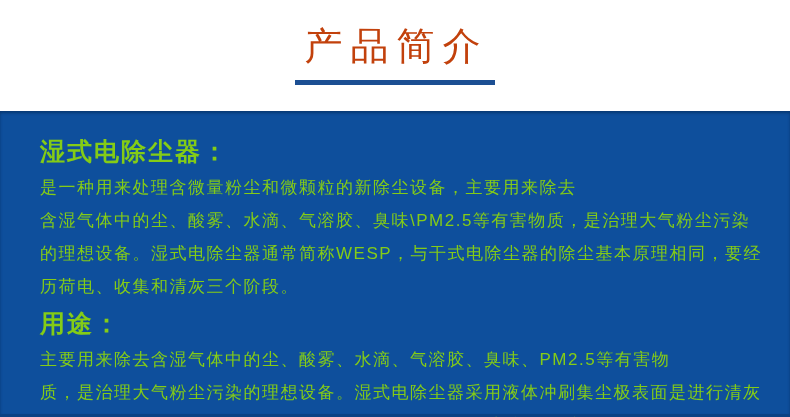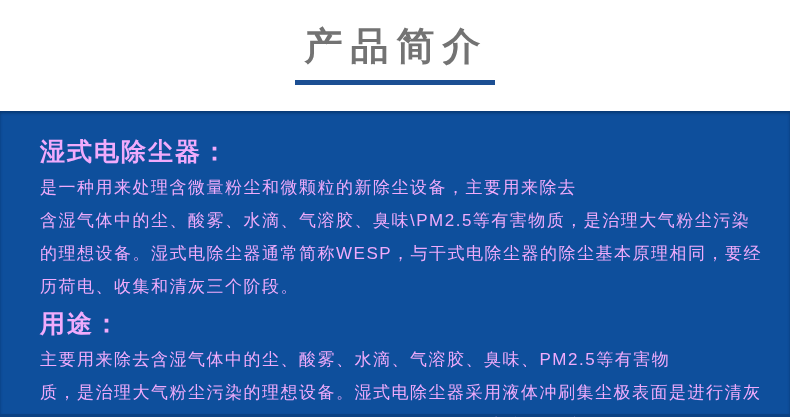--- a/index.html
+++ b/index.html
@@ -15,43 +15,43 @@
     font-family: "Liberation Sans", "DejaVu Sans", sans-serif;
   }
   .header {
     text-align: center;
   }
   .page-title {
     margin: 0;
     padding-top: 23px;
     font-size: 38px;
     line-height: 46px;
-    font-weight: 700;
-    color: #737373;
+    font-weight: 400;
+    color: #c2410c;
     letter-spacing: 8px;
     padding-left: 3px; 
   }
   .title-underline {
     width: 200px;
     height: 5px;
     margin: 11px auto 0;
     background: #1c4f93;
   }
   .panel {
     position: absolute;
     top: 111px;
     left: 0;
     right: 0;
     bottom: 0;
     background: #0e4f9c;
     box-shadow: inset 0 2px 3px rgba(3, 28, 64, 0.45);
     border-bottom: 3px solid #0b4284;
     box-sizing: border-box;
     padding: 24px 40px 0 40px;
-    color: #f0abfc;
+    color: #84cc16;
   }
   .panel p {
     margin: 0 0 4px 0;
     font-size: 17px;
     line-height: 33px;
     letter-spacing: 1.5px;
   }
   .lead-term {
     font-weight: 700;
     font-size: 25px;

